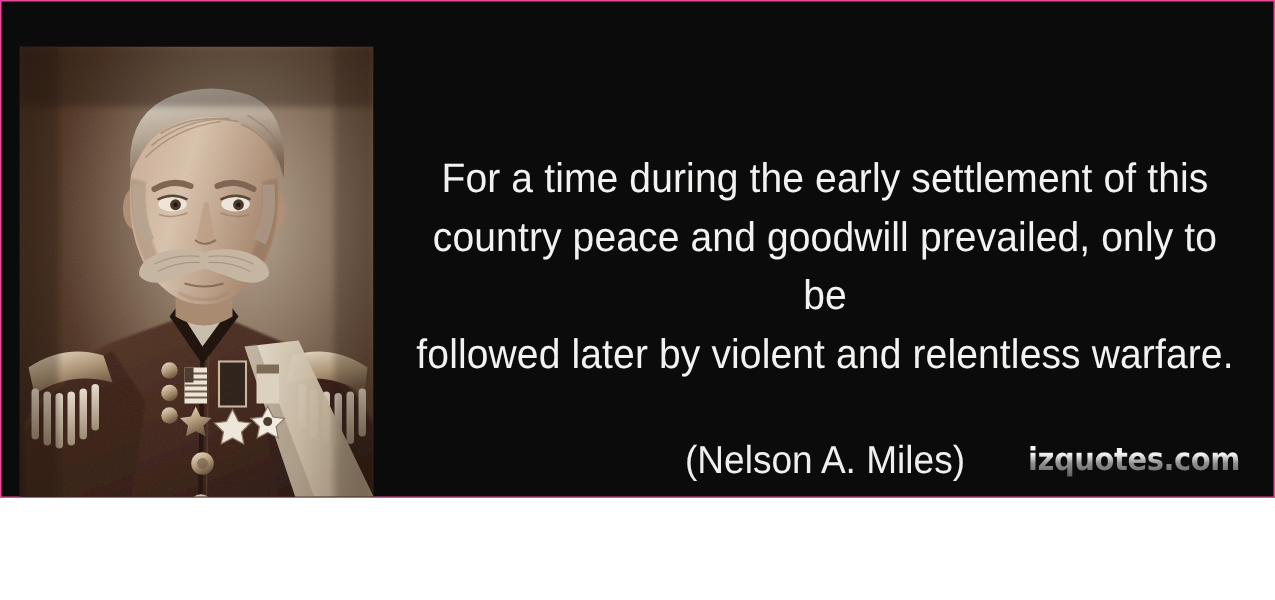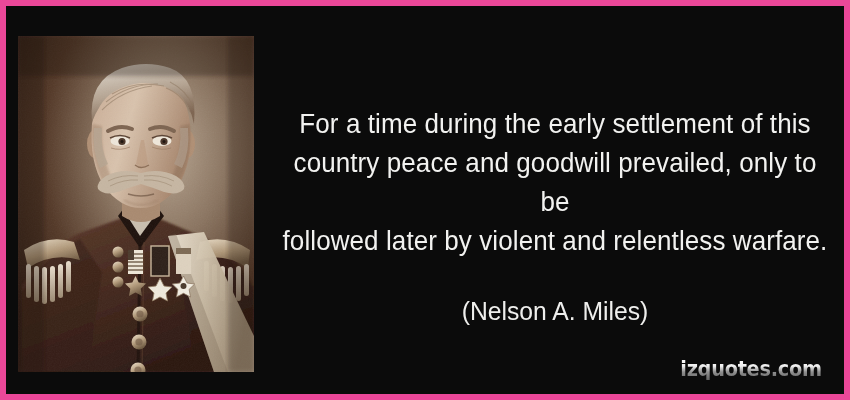--- a/index.html
+++ b/index.html
@@ -4,23 +4,23 @@
 <style>
   html, body {
     margin: 0;
     padding: 0;
     background: #ffffff;
   }
 
   #quote-card {
     position: relative;
     width: 850px;
-    height: 400px;
+    height: 332px;
     background: #0b0b0b;
-    border: 6px solid #ec4899;
+    border: 1px solid #ec4899;
     box-sizing: border-box;
     overflow: hidden;
     font-family: "DejaVu Sans", sans-serif;
   }
 
   
   #portrait {
     position: absolute;
     left: 12px;
     top: 30px;

